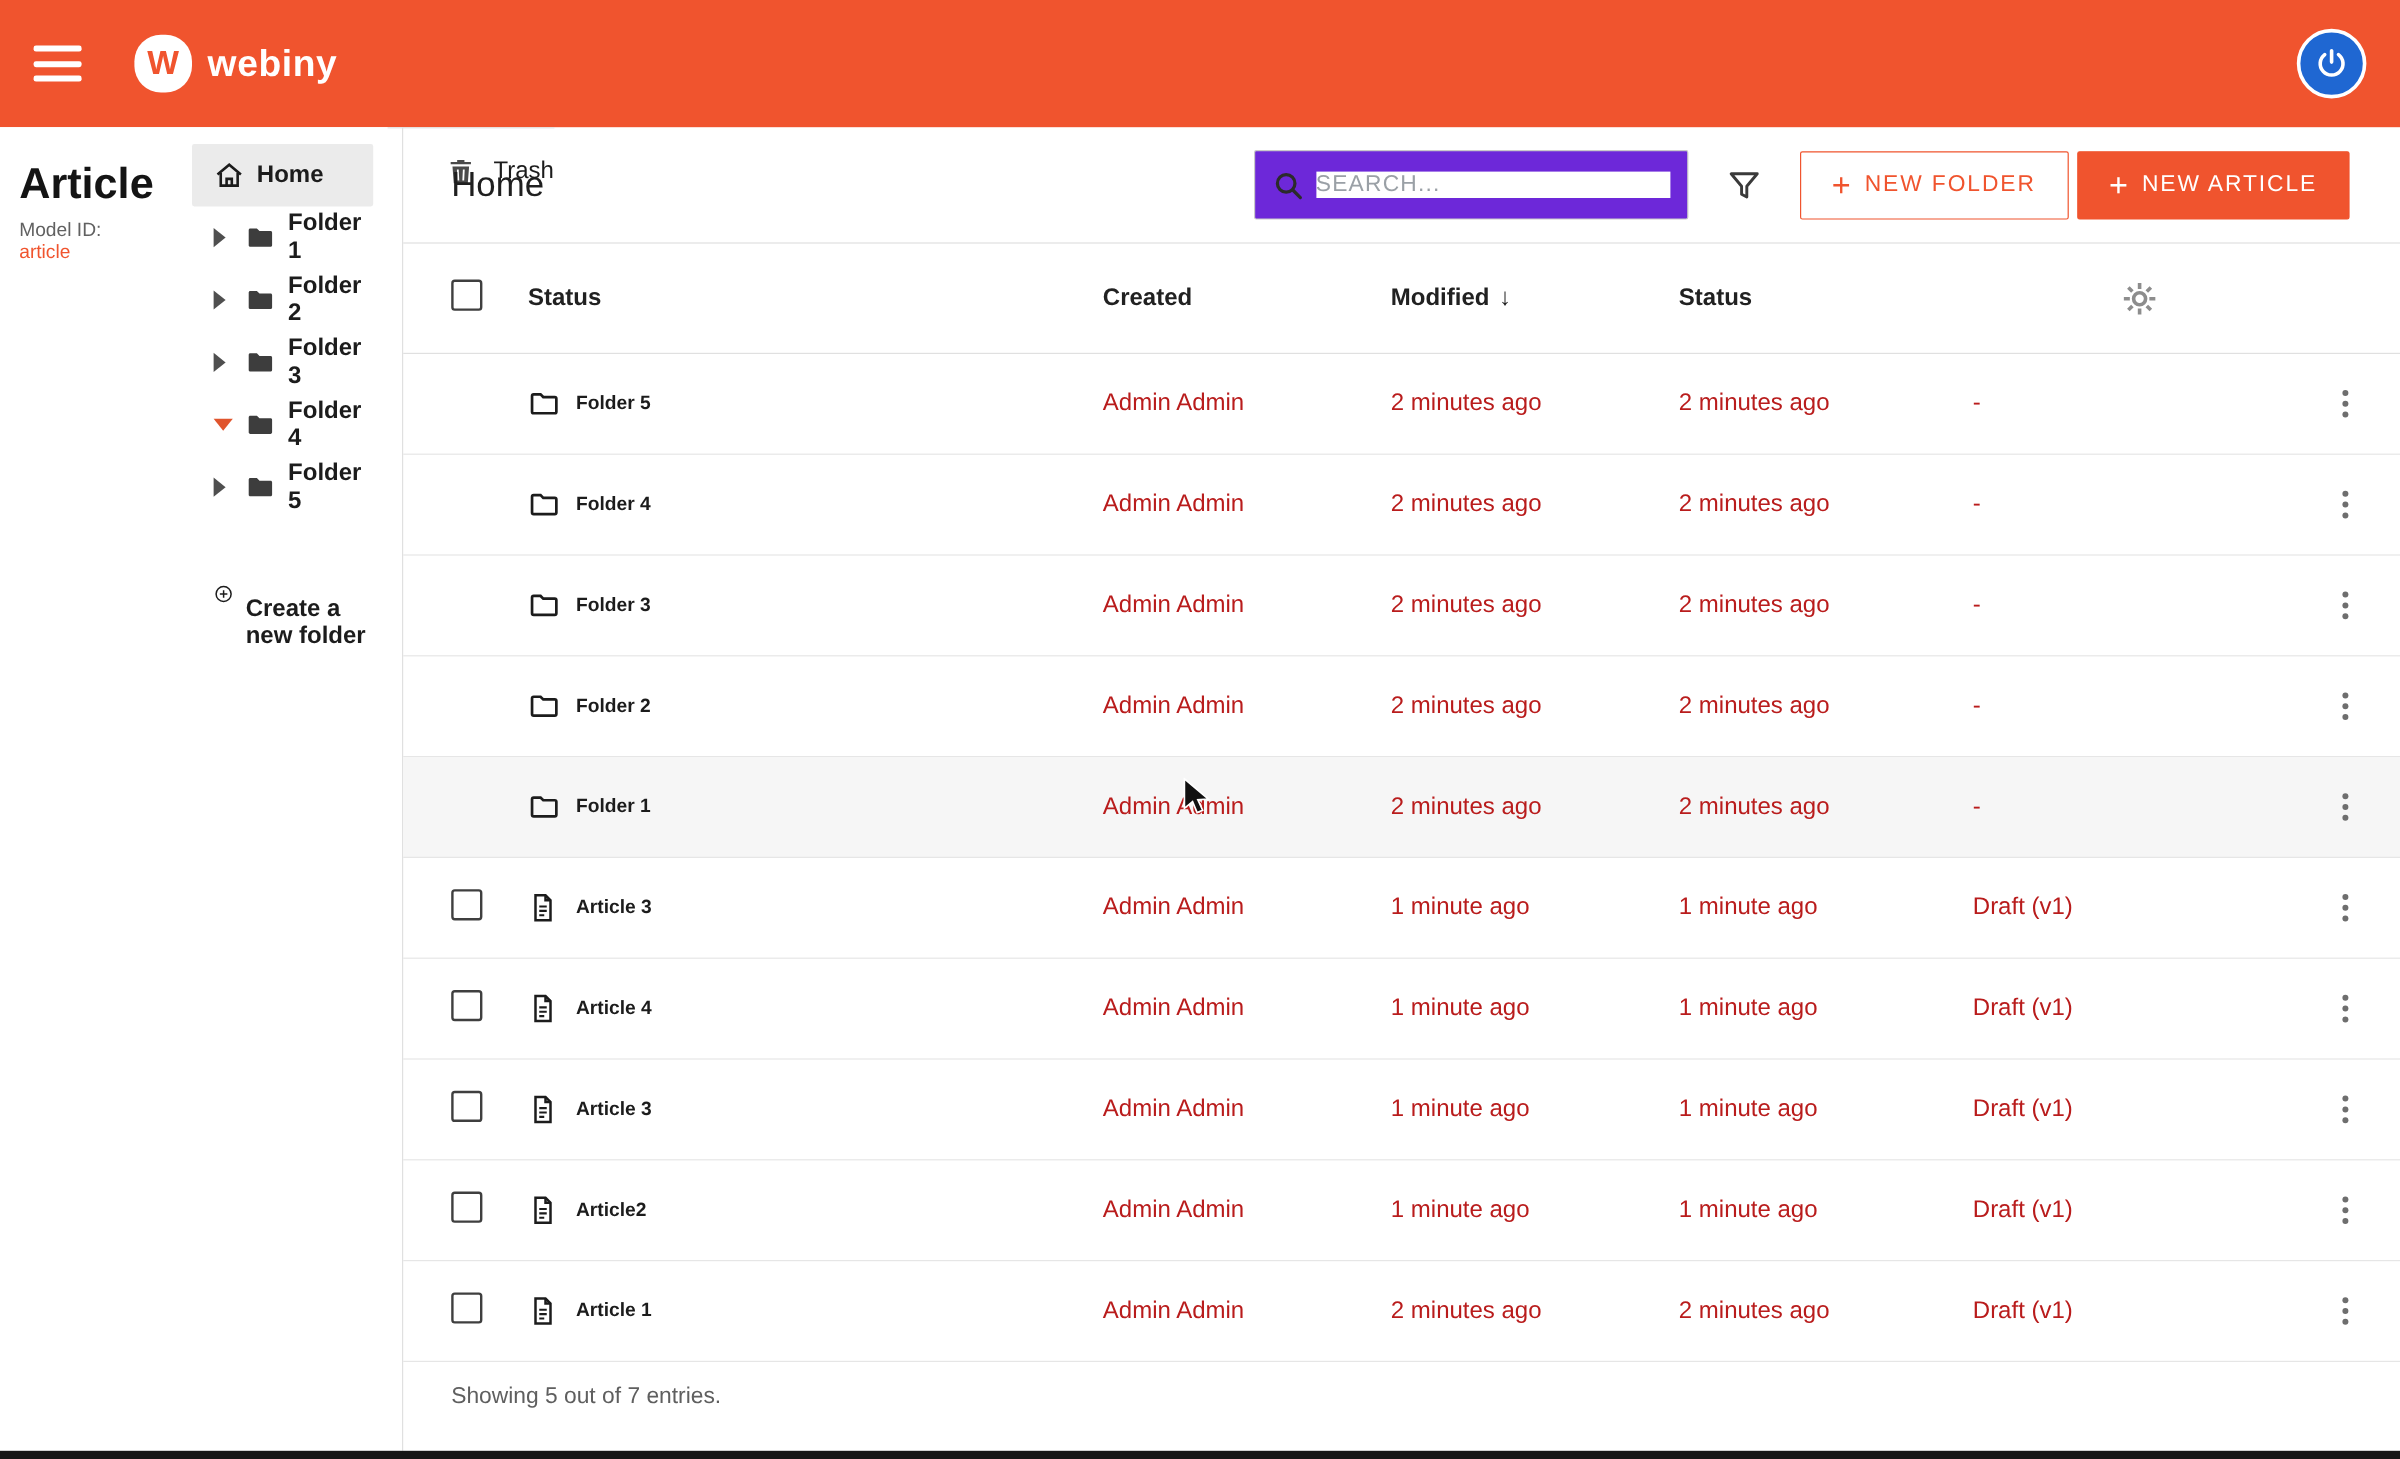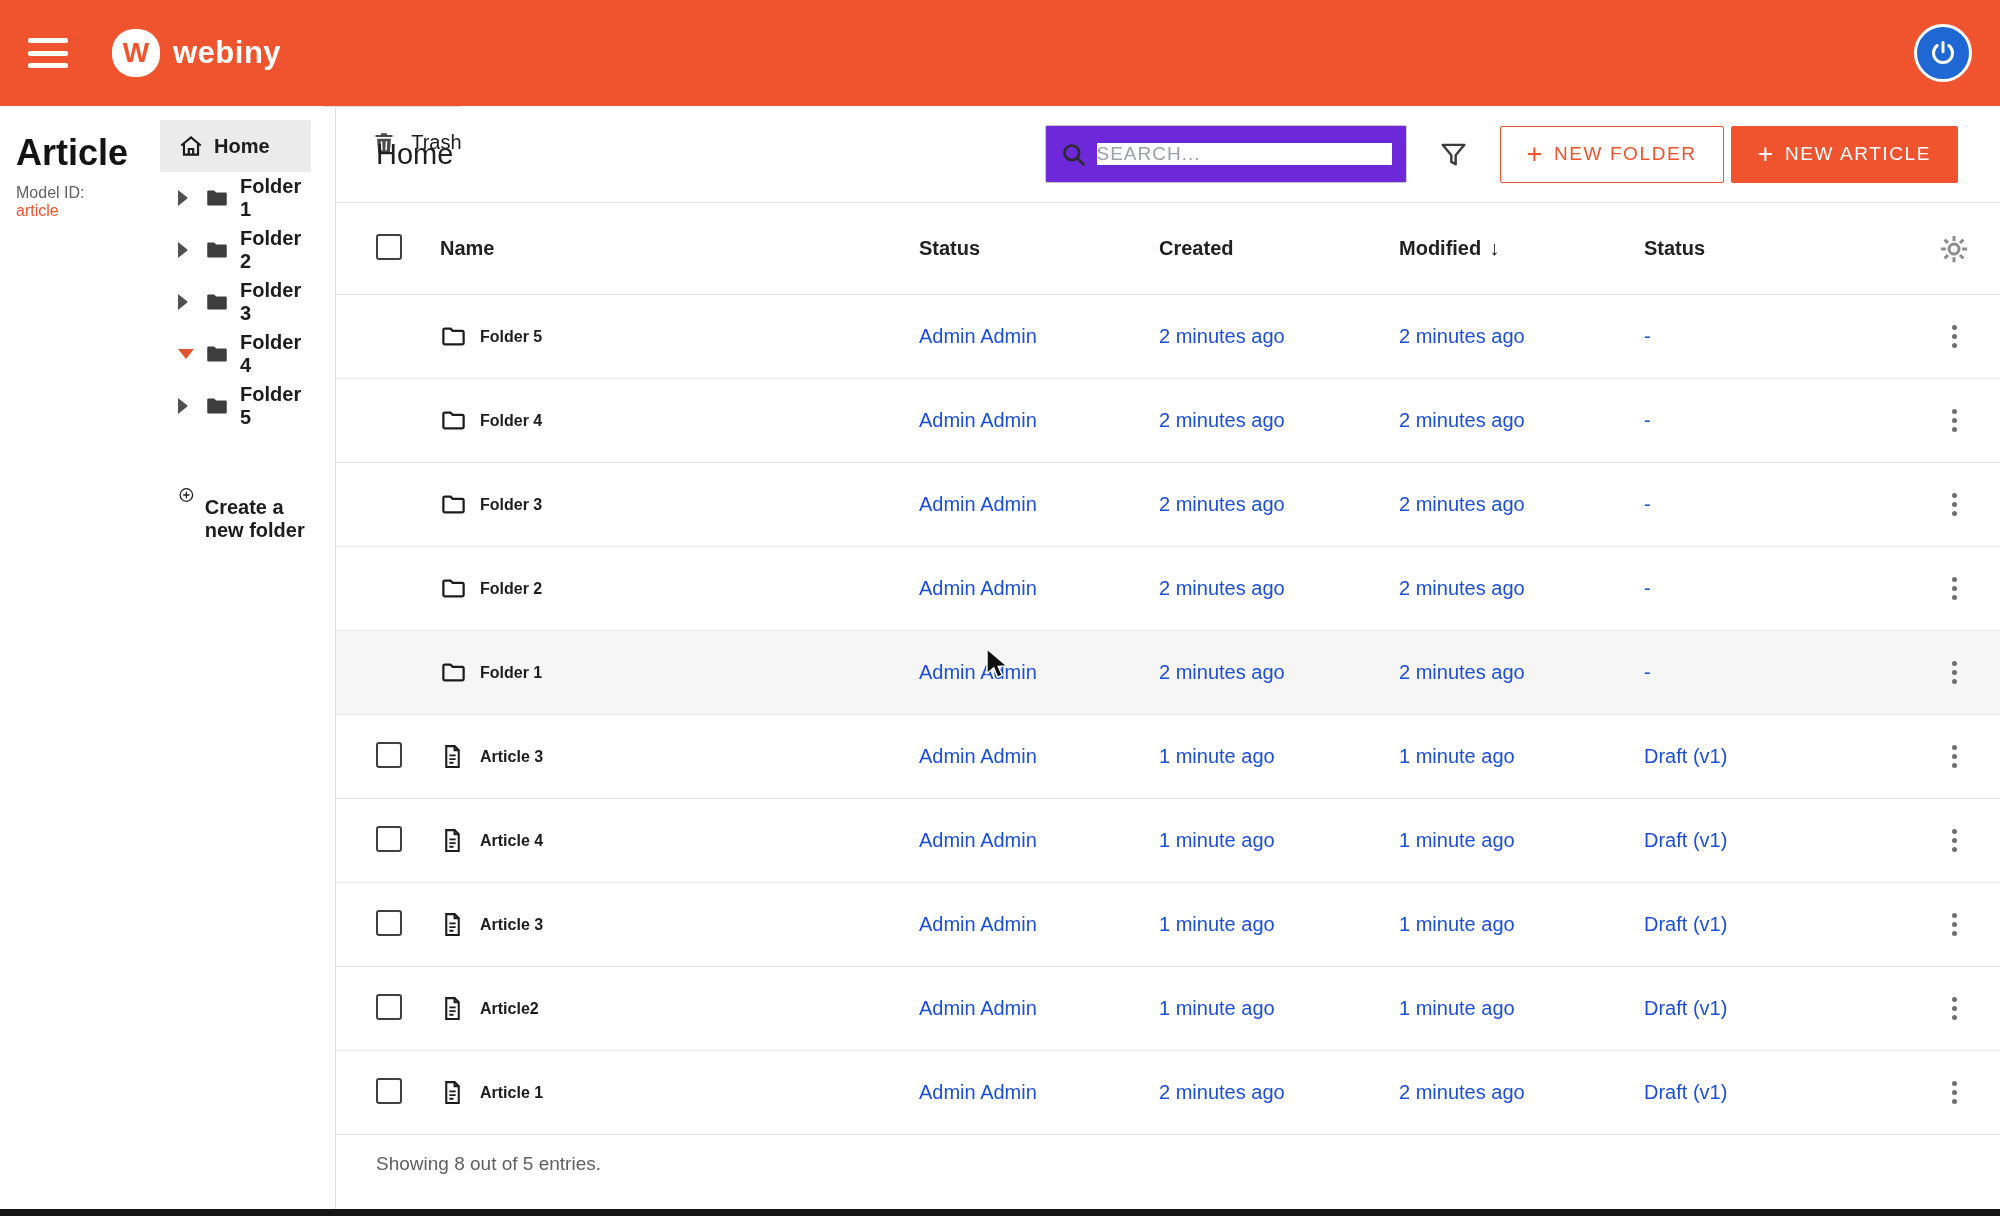--- a/index.html
+++ b/index.html
@@ -57,21 +57,21 @@
   .btn-solid { background:#f0542e; color:#fff; border:1px solid #f0542e; }
 
   
   .grid-cols { display:grid; grid-template-columns:64px minmax(0,1fr) 240px 240px 245px 278px 64px; align-items:center; padding:0 14px 0 40px; }
   .thead { height:92px; flex:none; border-bottom:1px solid #e0e0e0; }
   .thead .th { font-size:20px; font-weight:700; color:#212121; }
   .sort-arrow { font-weight:400; margin-left:8px; }
   .tbody { flex:none; }
   .trow { height:84px; border-bottom:1px solid #e6e6e6; }
   .trow.hover { background:#f6f6f6; }
-  .cell { font-size:20px; color:#1d4ed8; }
+  .cell { font-size:20px; color:#b91c1c; }
   .name-cell { display:flex; align-items:center; }
   .name-cell .row-icon { width:40px; display:flex; align-items:center; flex:none; }
   .name-text { font-weight:600; color:#1c1c1c; }
   .checkbox { width:26px; height:26px; border:2px solid #3f3f3f; border-radius:3px; background:#fff; display:inline-block; cursor:pointer; }
   .actions { display:flex; justify-content:center; }
   .kebab { display:inline-flex; flex-direction:column; gap:4px; padding:6px; cursor:pointer; }
   .kebab i { width:5px; height:5px; border-radius:50%; background:#6e6e6e; }
   .gear-btn { background:none; border:none; cursor:pointer; display:flex; }
 
   .table-footer { flex:1; display:flex; align-items:flex-start; padding:18px 0 0 40px; }
@@ -231,21 +231,20 @@
         </button>
 
         <button class="btn btn-solid">
           <span class="plus">+</span>
           <span>NEW ARTICLE</span>
         </button>
       </div>
 
       <div class="thead grid-cols">
         <div><span class="checkbox"></span></div>
-        <div class="th"><span>Name</span></div>
         <div class="th"><span>Status</span></div>
         <div class="th"><span>Created</span></div>
         <div class="th"><span>Modified</span><span class="sort-arrow">↓</span></div>
         <div class="th"><span>Status</span></div>
         <div class="actions">
           <button class="gear-btn">
             <svg viewBox="0 0 24 24" width="30" height="30" fill="none" stroke="#8d8d8d" stroke-width="2.4">
                 <circle cx="12" cy="12" r="4"></circle>
                 <path d="M12 1.5v4M12 18.5v4M1.5 12h4M18.5 12h4M4.5 4.5 7.2 7.2M16.8 16.8l2.7 2.7M19.5 4.5 16.8 7.2M7.2 16.8 4.5 19.5"></path>
               </svg>
@@ -491,21 +490,21 @@
                 <i></i>
                 <i></i>
                 <i></i>
               </span>
             </div>
         </div>
 
       </div>
 
       <div class="table-footer">
-        <span>Showing 8 out of 5 entries.</span>
+        <span>Showing 5 out of 7 entries.</span>
       </div>
 
     </main>
   </div>
 
   <div class="bottombar"></div>
 </div>
 
 <div class="cursor">
   <svg width="28" height="32" viewBox="0 0 14 16">

